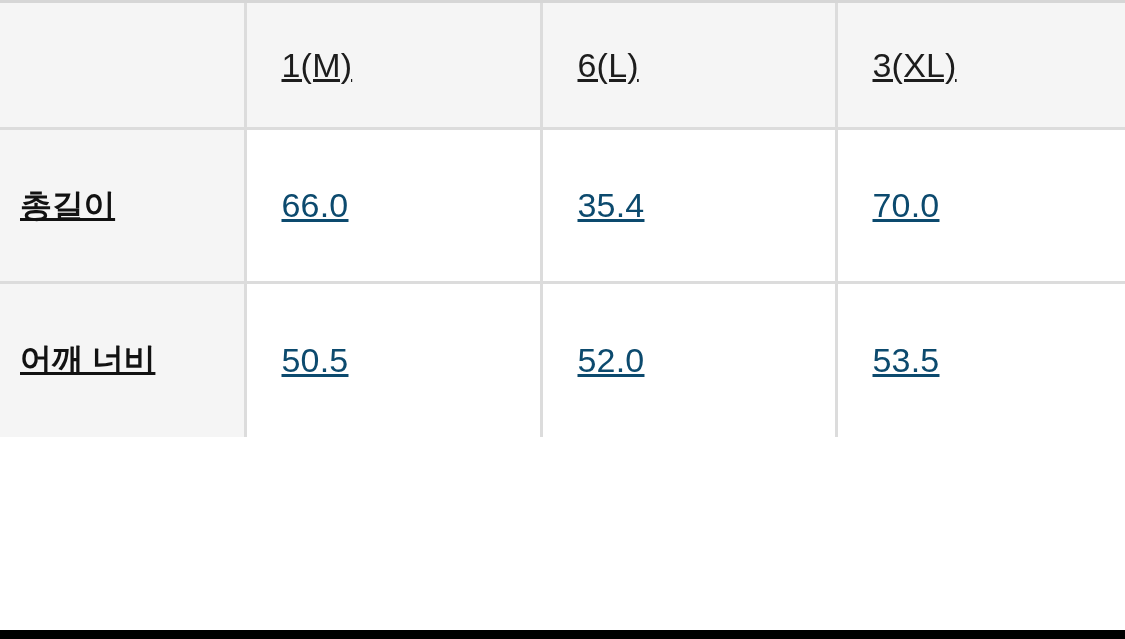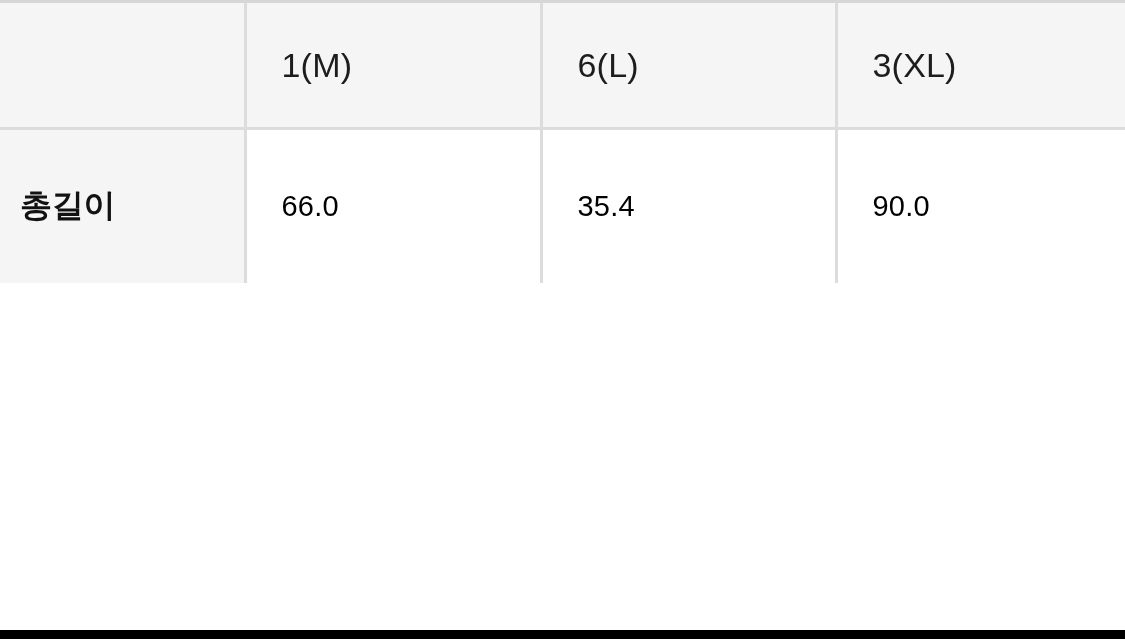--- a/index.html
+++ b/index.html
@@ -84,28 +84,29 @@
   .size-table td.row-label {
     background: #f5f5f5;
     font-weight: 700;
     font-size: 32px;
     color: #121212;
     letter-spacing: -0.3px;
   }
   .size-table td.value {
     background: #ffffff;
     font-weight: 400;
-    font-size: 29px;
-    color: #000000;
+    font-size: 34px;
+    color: #0c4a6e;
     letter-spacing: 0.2px;
   }
 
   .cell-inner {
     display: block;
     padding-left: 20px;
+    text-decoration: underline;
   }
   .value .cell-inner,
   .size-table thead th .cell-inner {
     padding-left: 35px;
   }
 
   
   .bottom-bar {
     position: absolute;
     left: 0;
@@ -152,24 +153,38 @@
         <td class="row-label">
           <span class="cell-inner">총길이</span>
         </td>
         <td class="value">
           <span class="cell-inner">66.0</span>
         </td>
         <td class="value">
           <span class="cell-inner">35.4</span>
         </td>
         <td class="value">
-          <span class="cell-inner">90.0</span>
+          <span class="cell-inner">70.0</span>
         </td>
       </tr>
 
+      <tr>
+        <td class="row-label">
+          <span class="cell-inner">어깨 너비</span>
+        </td>
+        <td class="value">
+          <span class="cell-inner">50.5</span>
+        </td>
+        <td class="value">
+          <span class="cell-inner">52.0</span>
+        </td>
+        <td class="value">
+          <span class="cell-inner">53.5</span>
+        </td>
+      </tr>
 
 
     </tbody>
   </table>
 
   <div class="bottom-bar"></div>
 
 </div>
 
 </body></html>

